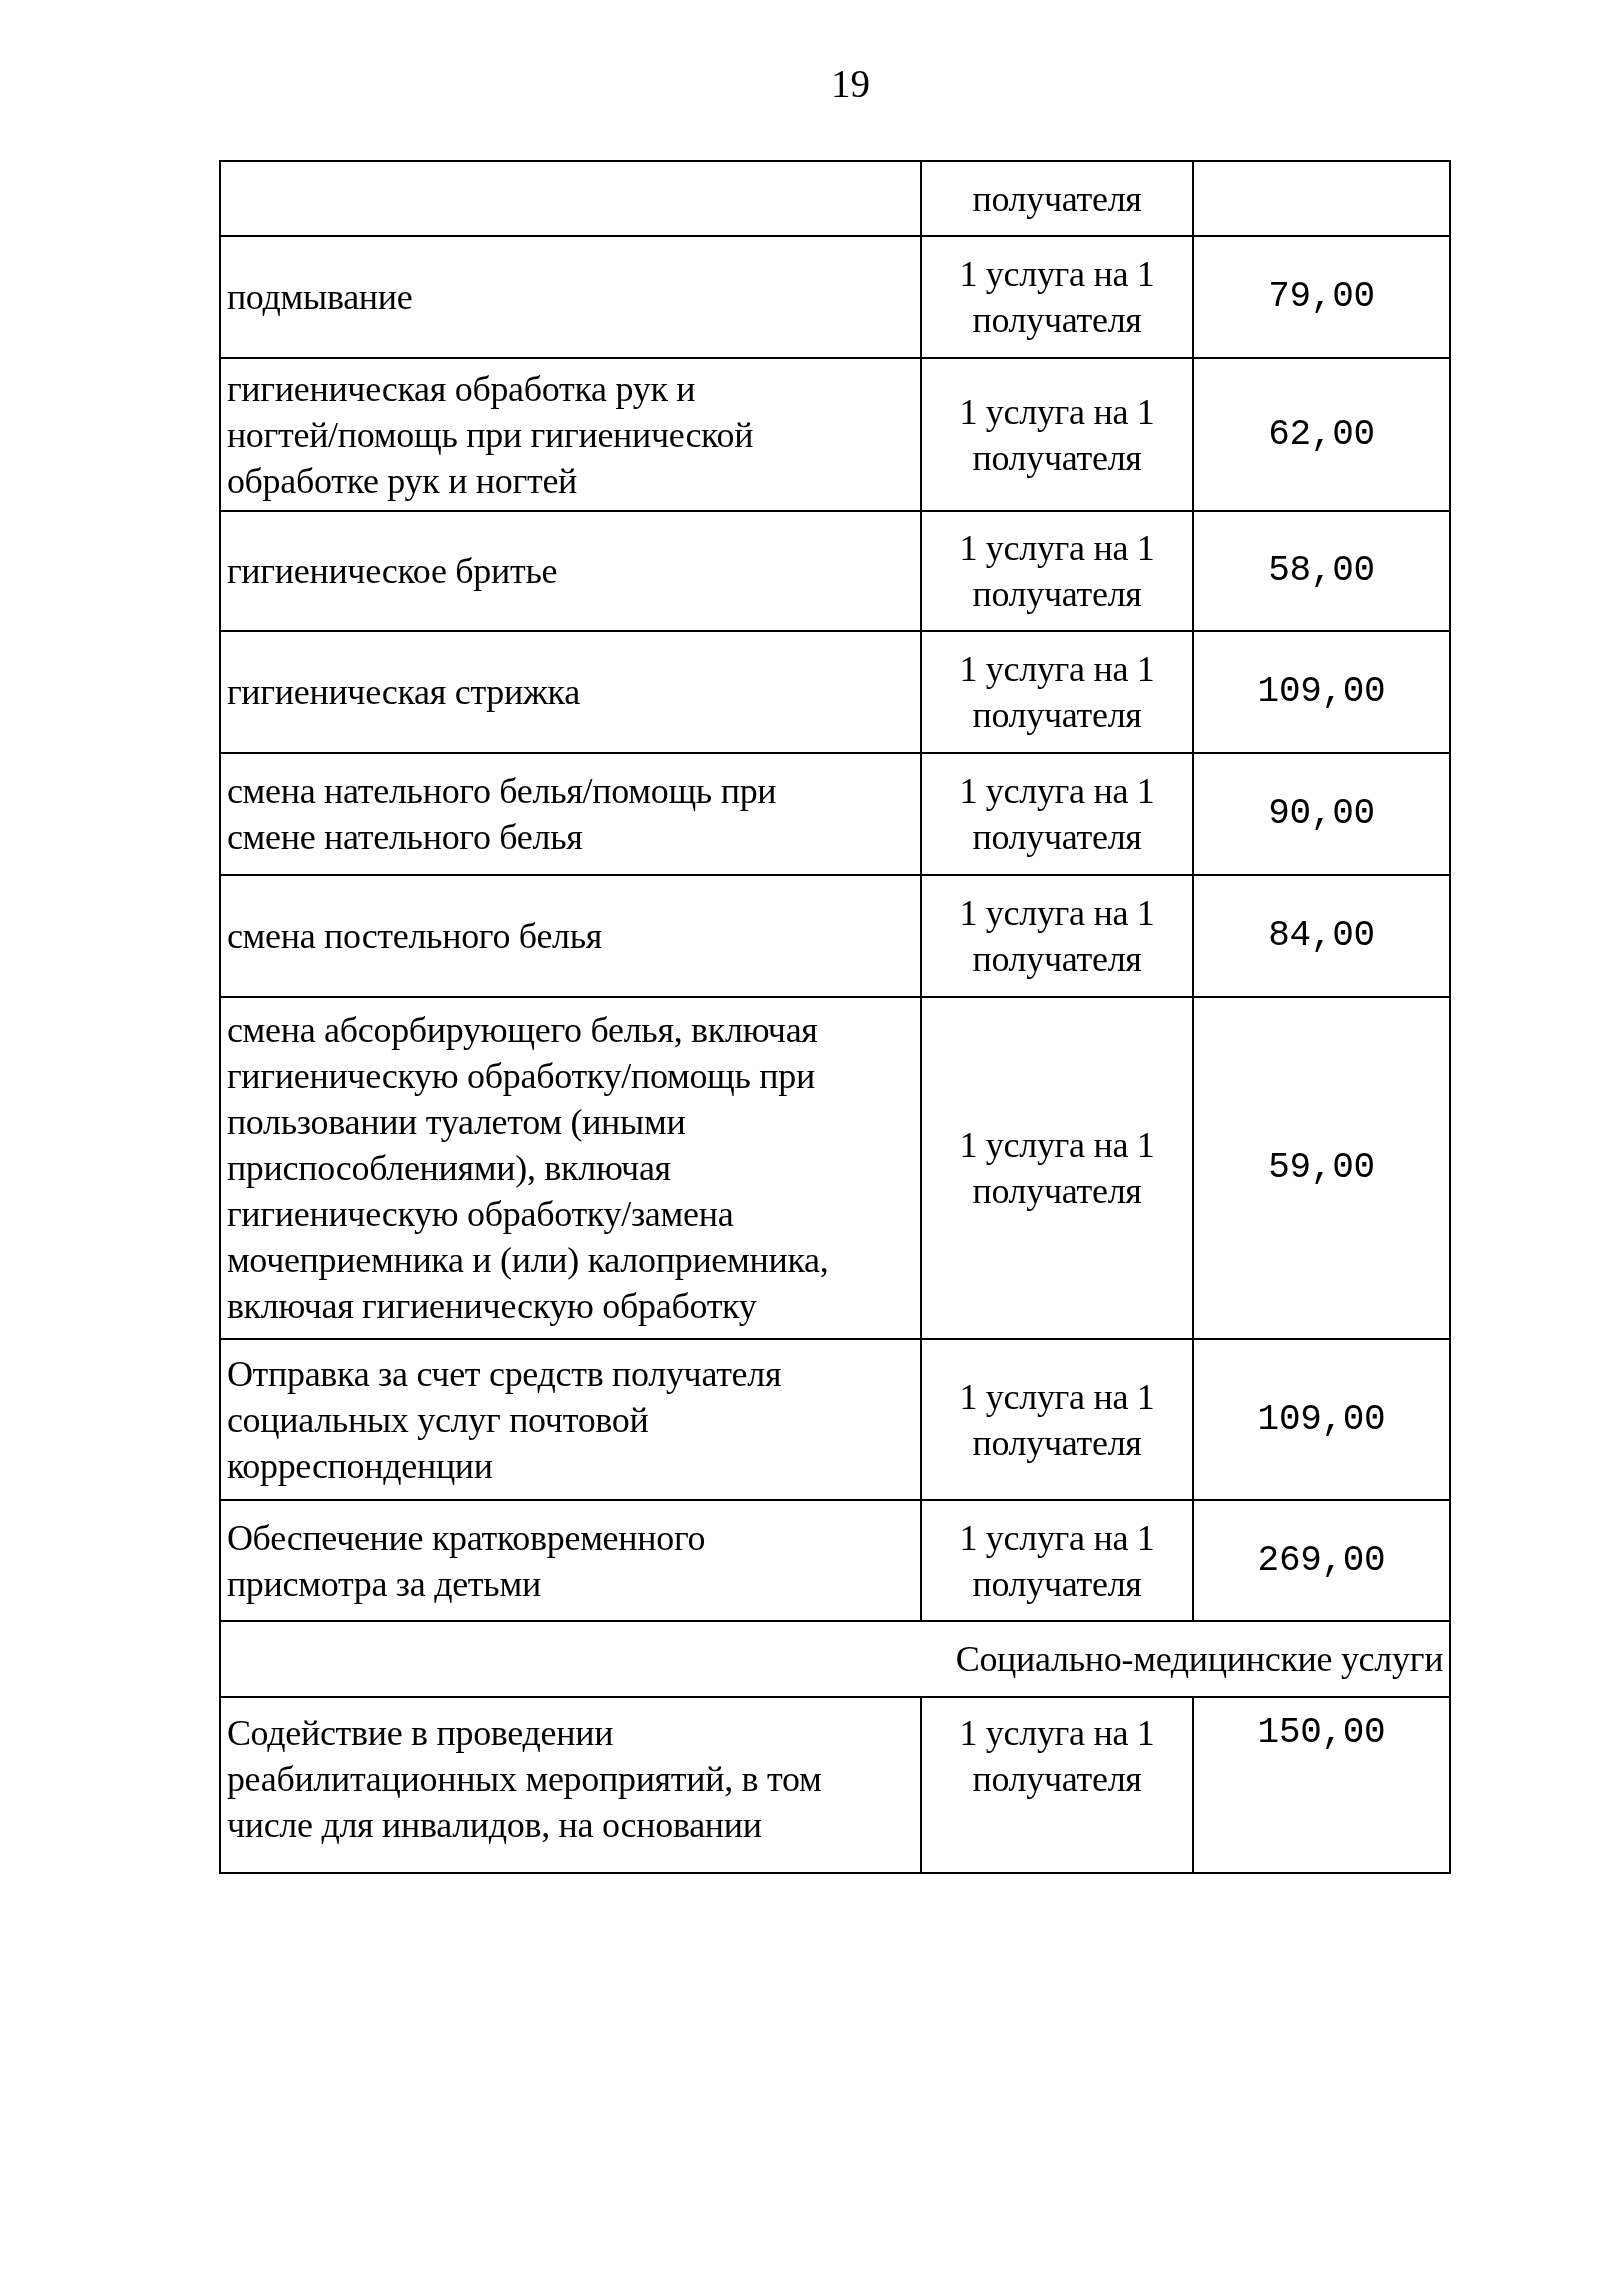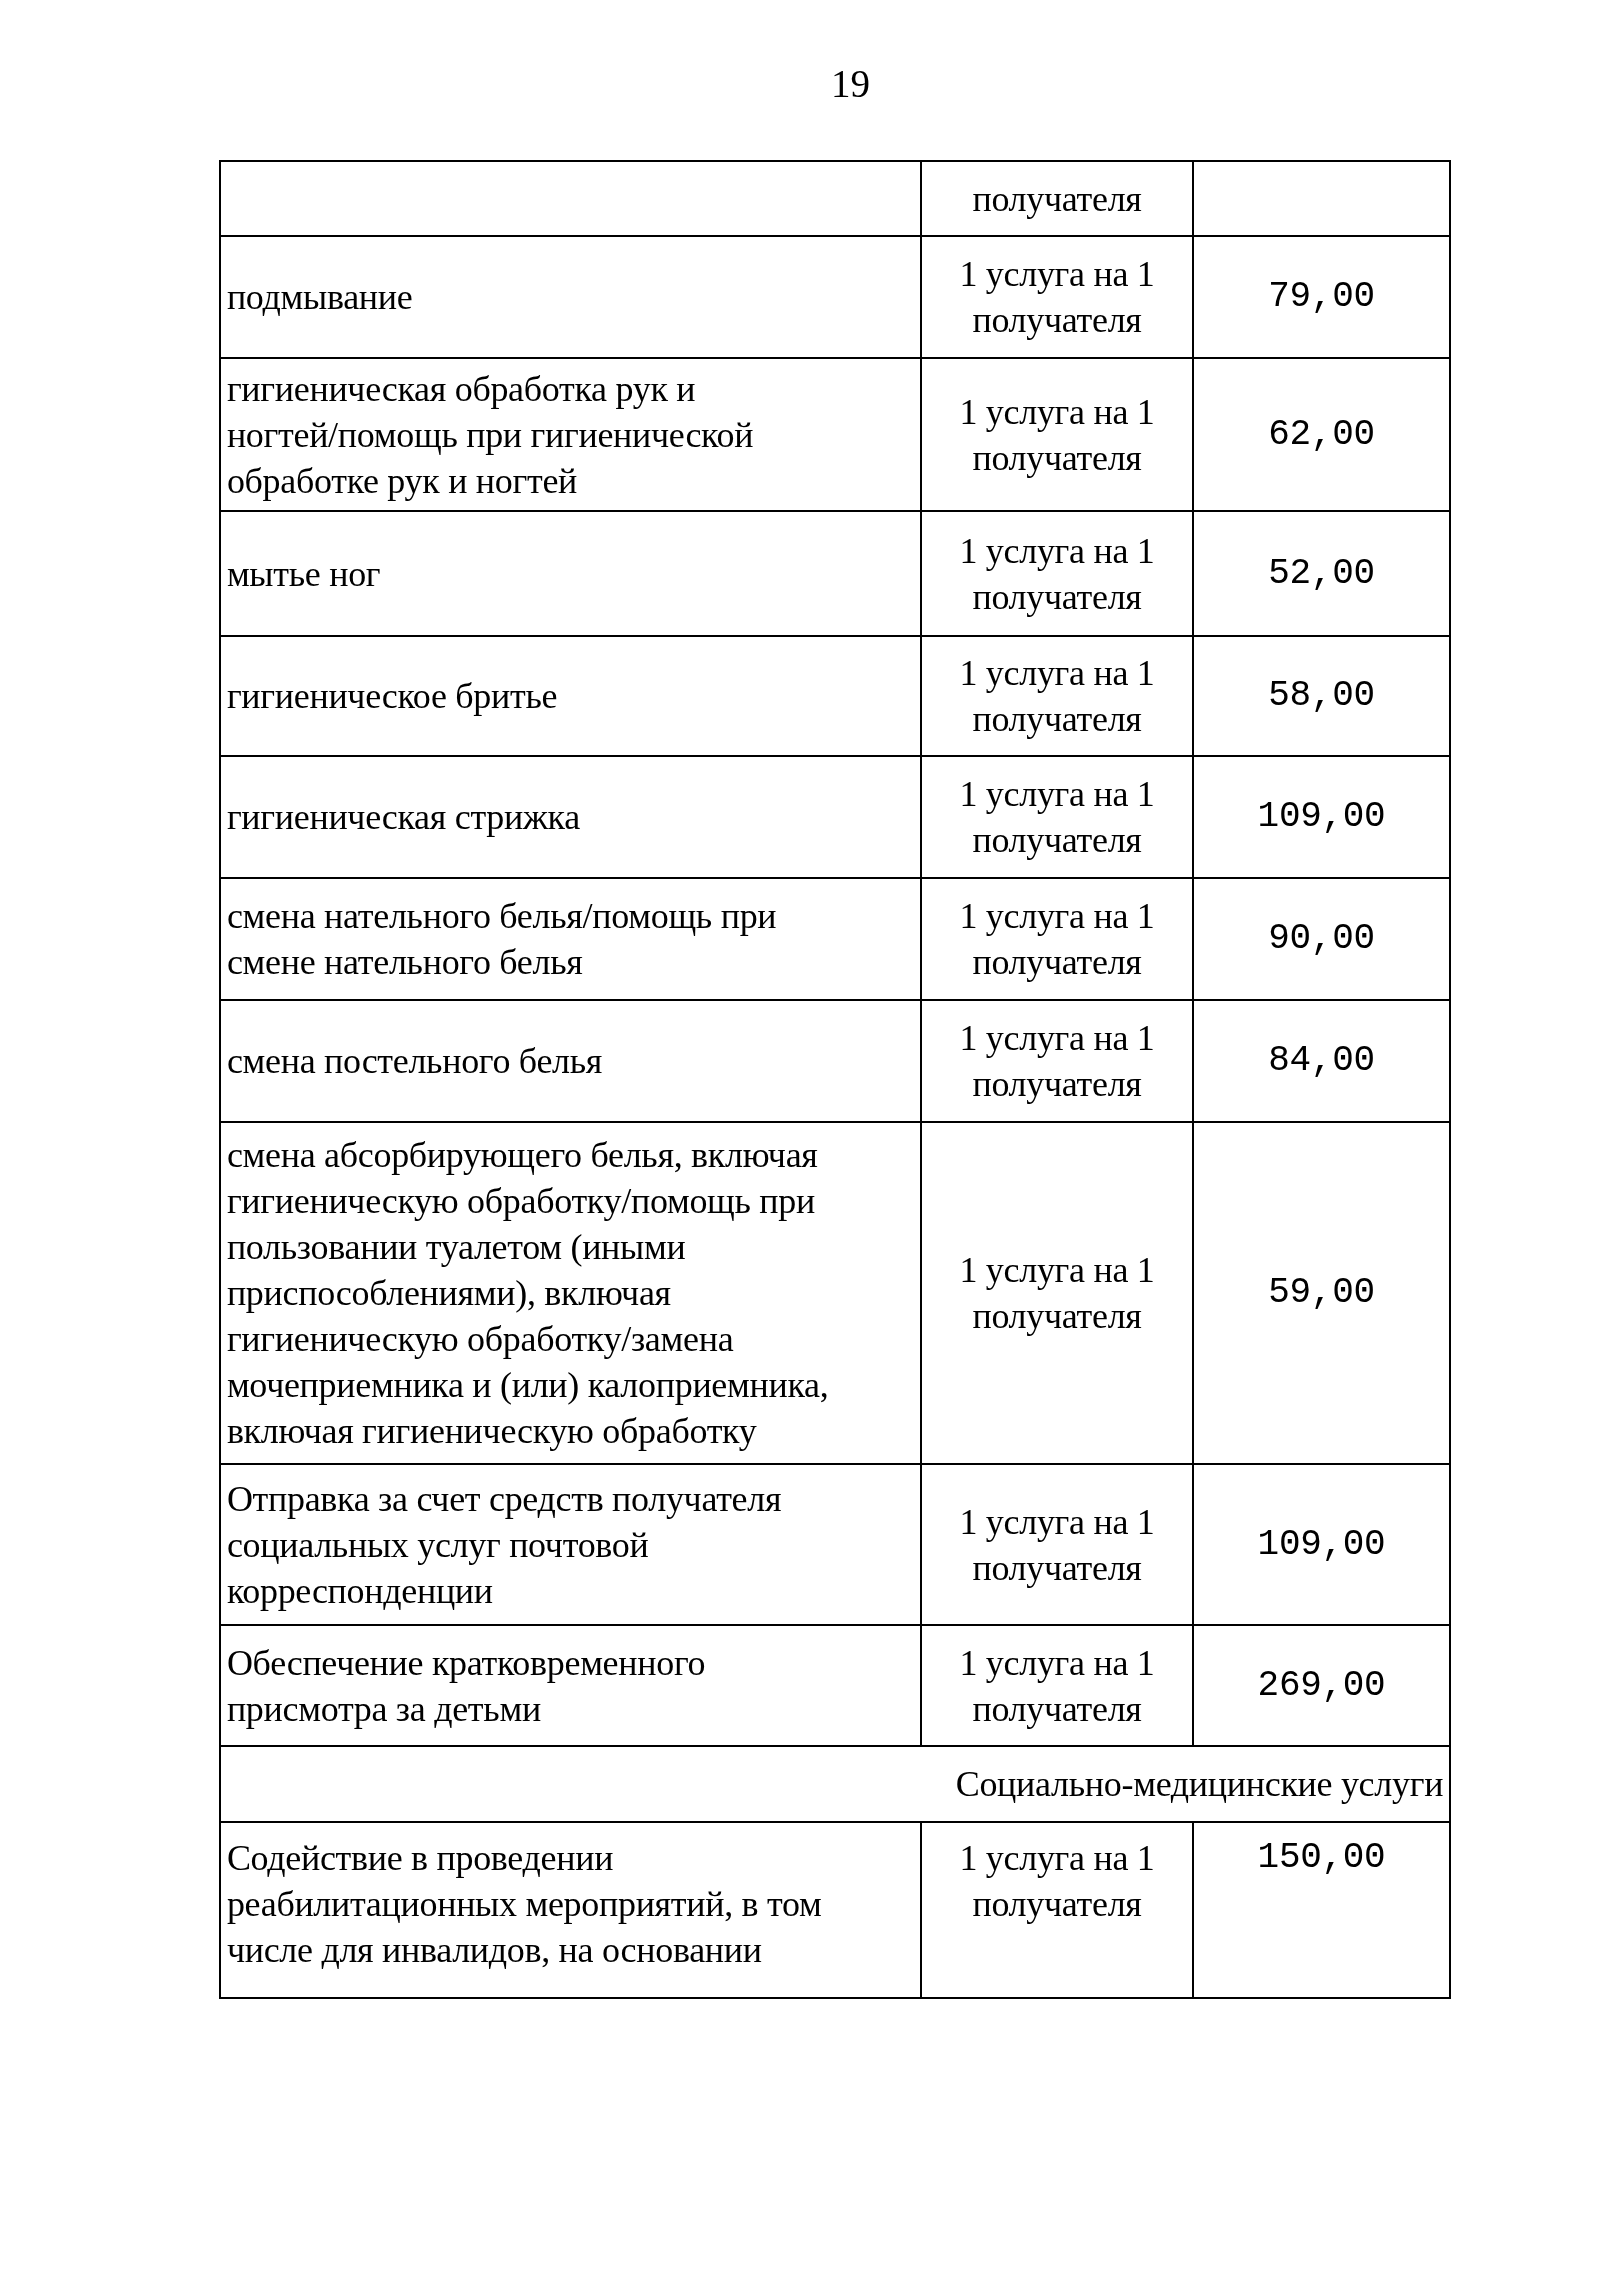--- a/index.html
+++ b/index.html
@@ -107,26 +107,20 @@
       <td class="cell-price">79,00</td>
     </tr>
     <tr class="r2">
       <td class="cell-name">гигиеническая обработка рук и
 ногтей/помощь при гигиенической
 обработке рук и ногтей</td>
       <td class="cell-unit">1 услуга на 1
 получателя</td>
       <td class="cell-price">62,00</td>
     </tr>
-    <tr class="r3">
-      <td class="cell-name">мытье ног</td>
-      <td class="cell-unit">1 услуга на 1
-получателя</td>
-      <td class="cell-price">52,00</td>
-    </tr>
     <tr class="r5">
       <td class="cell-name">гигиеническое бритье</td>
       <td class="cell-unit">1 услуга на 1
 получателя</td>
       <td class="cell-price">58,00</td>
     </tr>
     <tr class="r6">
       <td class="cell-name">гигиеническая стрижка</td>
       <td class="cell-unit">1 услуга на 1
 получателя</td>

